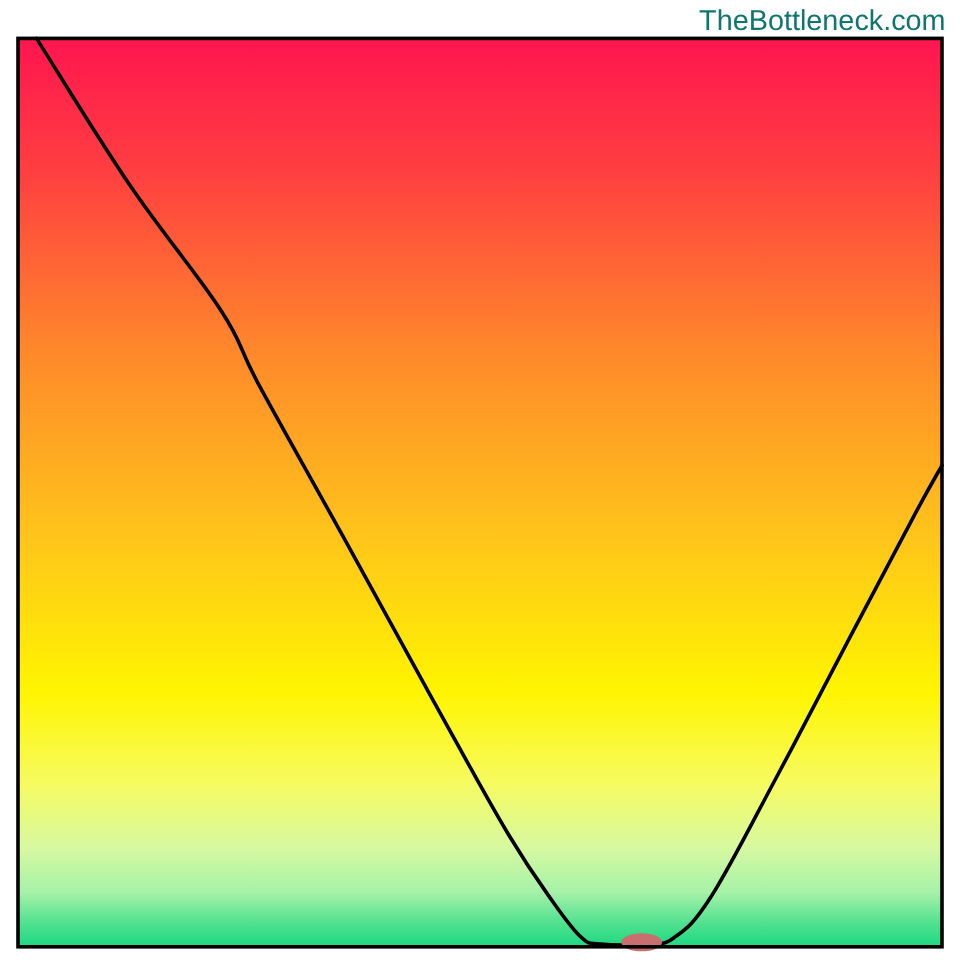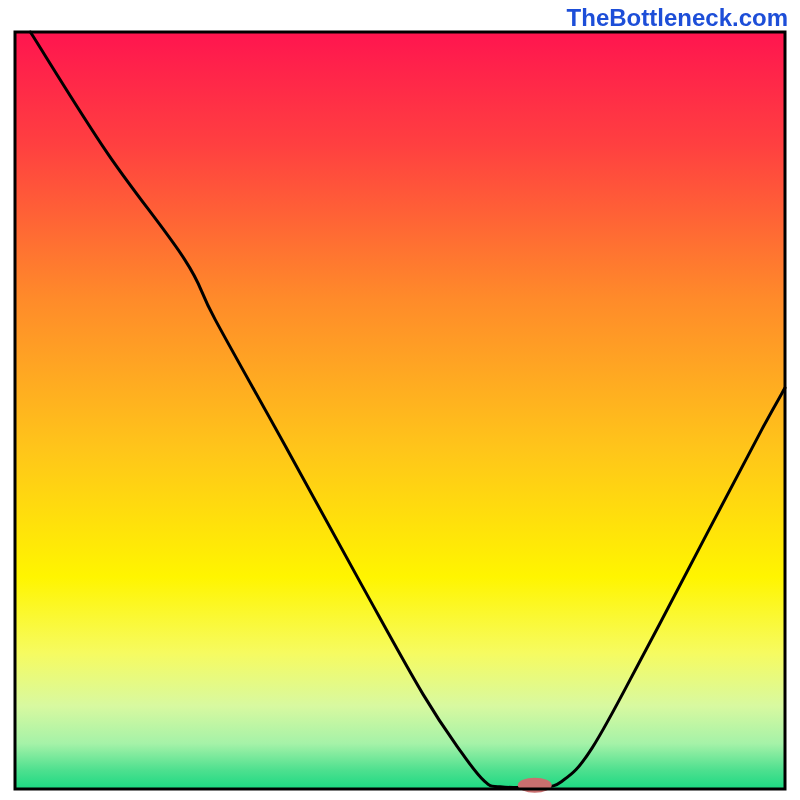--- a/index.html
+++ b/index.html
@@ -14,22 +14,22 @@
     position: relative;
     width: 800px;
     height: 800px;
   }
   .watermark {
     position: absolute;
     top: 4px;
     right: 12px;
     font-family: Arial, Helvetica, sans-serif;
     font-size: 24px;
-    font-weight: bold;
-    color: #1d4ed8;
+    font-weight: normal;
+    color: #0f766e;
     z-index: 10;
     letter-spacing: 0px;
   }
   svg {
     display: block;
   }
 </style>
 </head>
 <body>
 

